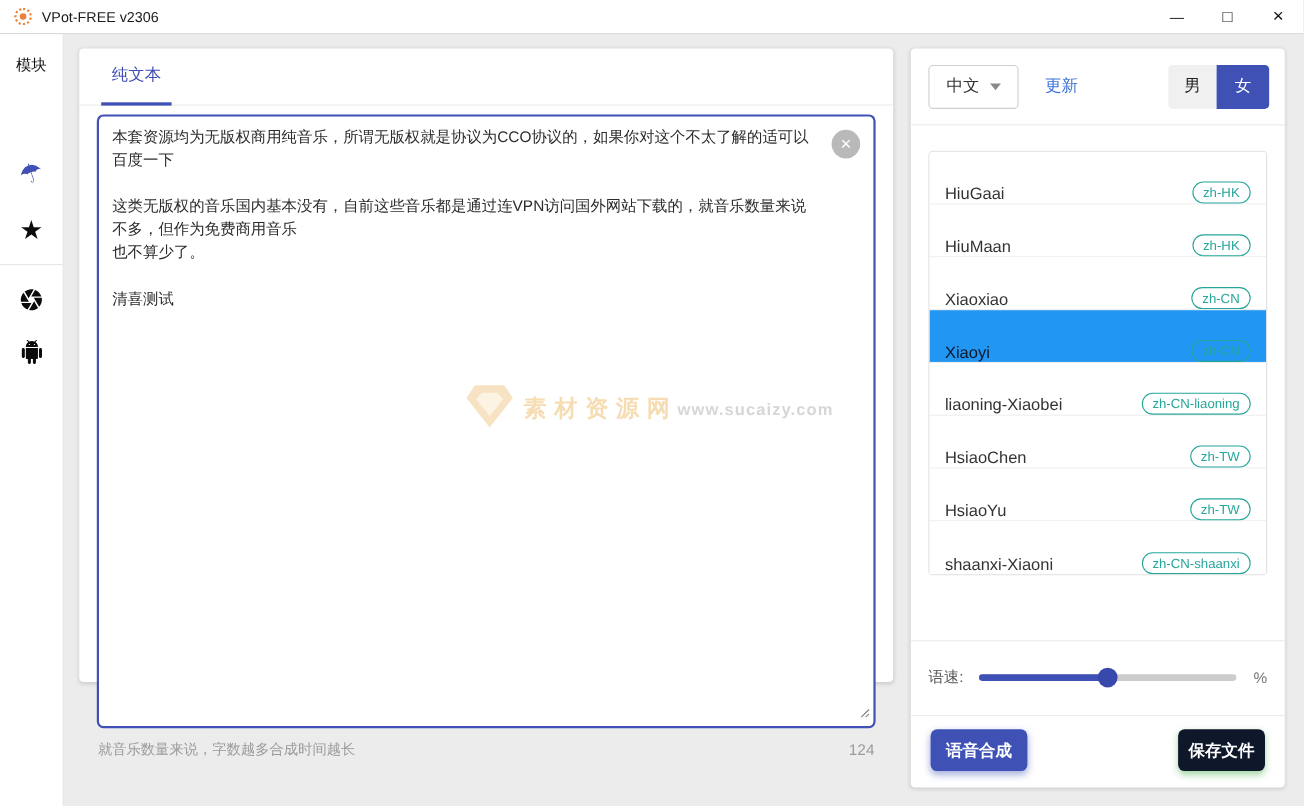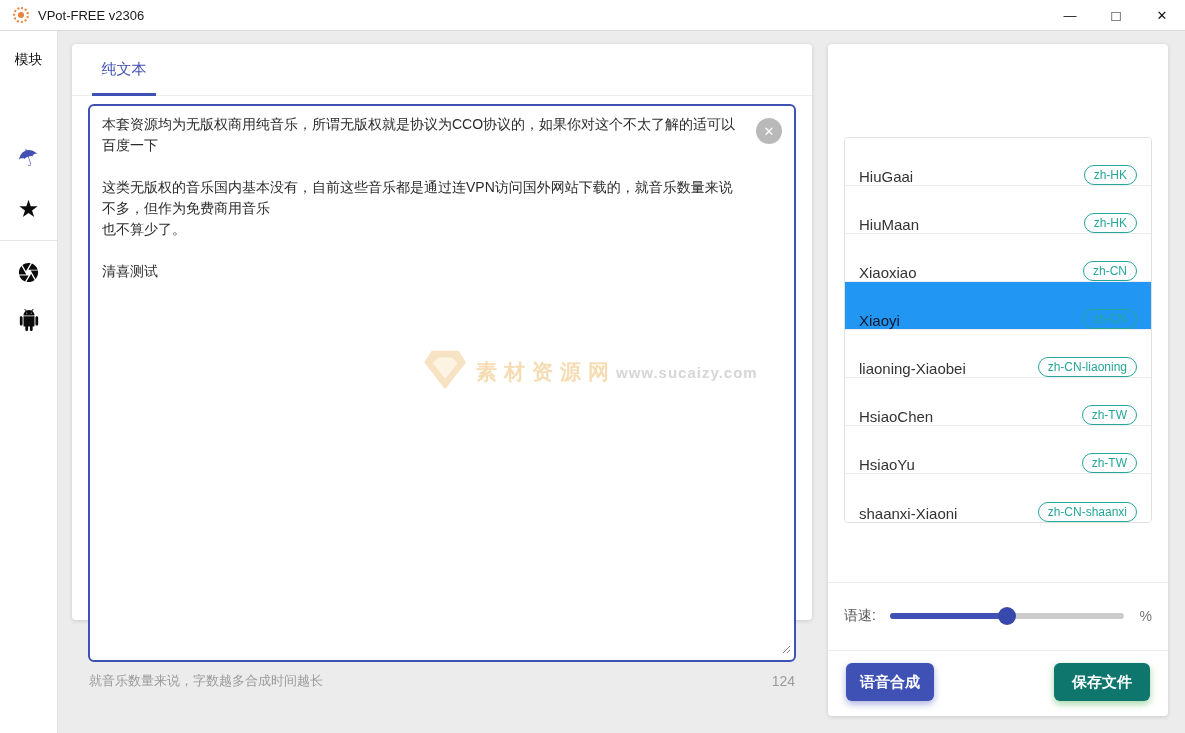--- a/index.html
+++ b/index.html
@@ -110,21 +110,21 @@
 
   .action-row { position:absolute; top:619px; left:18px; right:18px; display:flex;
     justify-content:space-between; }
   .action-btn { height:38px; border:none; border-radius:6px; color:#fff; font-size:15px;
     font-weight:bold; display:flex; align-items:center; justify-content:center; cursor:pointer;
     font-family:inherit; }
   .btn-synth { width:88px; background:#3f51b5; box-shadow:0 3px 7px rgba(63,81,181,.45); }
   .btn-preview { width:94px; background:#9c27b0; box-shadow:0 3px 7px rgba(156,39,176,.45); gap:11px; }
   .play-triangle { width:0; height:0; border-left:11px solid #fff; border-top:7px solid transparent;
     border-bottom:7px solid transparent; }
-  .btn-save { width:96px; background:#0f766e; box-shadow:0 3px 7px rgba(76,175,80,.5); }
+  .btn-save { width:79px; background:#0f172a; box-shadow:0 3px 7px rgba(76,175,80,.5); }
 </style>
 </head>
 <body>
 
 <div class="titlebar">
   <span class="app-icon"></span>
   <span class="app-title">VPot-FREE v2306</span>
   <div class="win-controls">
     <span class="win-btn">—</span>
     <span class="win-btn max">□</span>
@@ -183,20 +183,31 @@
     </span>
   </div>
 
   <div class="editor-footer">
     <span class="editor-hint">就音乐数量来说，字数越多合成时间越长</span>
     <span class="char-count">124</span>
   </div>
 </div>
 
 <div class="card right-card">
+  <div class="vp-toolbar">
+    <div class="lang-select">
+      <span>中文</span>
+      <span class="caret-down"></span>
+    </div>
+    <span class="update-link">更新</span>
+    <div class="gender-group">
+      <span class="gender-btn gender-male">男</span>
+      <span class="gender-btn gender-female">女</span>
+    </div>
+  </div>
 
   <div class="voice-list">
     <div class="voice-row">
       <span class="voice-name">HiuGaai</span>
       <span class="voice-badge">zh-HK</span>
     </div>
     <div class="voice-row">
       <span class="voice-name">HiuMaan</span>
       <span class="voice-badge">zh-HK</span>
     </div>

